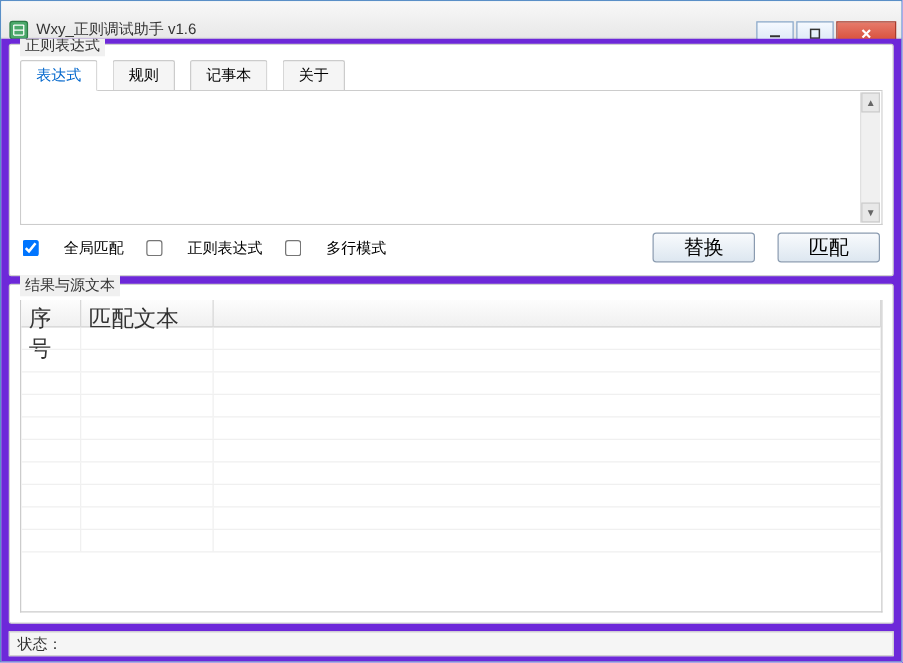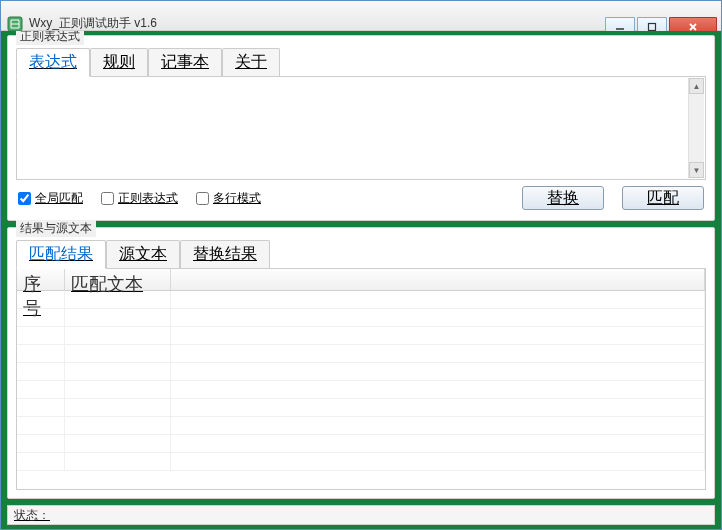--- a/index.html
+++ b/index.html
@@ -53,24 +53,23 @@
   width: 48px;
   background: linear-gradient(to bottom, #e67a6a, #d4452f);
   border-color: #a83a2a;
   color: #fff;
   margin-right: 4px;
 }
 .client {
   flex: 1;
   display: flex;
   flex-direction: column;
-  background: #15803d;
+  background: #6d28d9;
   padding: 4px 6px 0 6px;
   overflow: hidden;
-  text-decoration: underline;
 }
 .groupbox {
   border: 1px solid #d0d0d0;
   border-radius: 2px;
   background: #fff;
   margin-bottom: 6px;
   position: relative;
 }
 .groupbox > .legend {
   position: absolute;
@@ -80,22 +79,22 @@
   font-size: 12px;
   color: #333;
 }
 .group1 { height: 186px; padding: 12px 8px 8px 8px; display: flex; flex-direction: column; }
 .tabs { display: flex; border-bottom: 1px solid #ccc; }
 .tab {
   padding: 3px 12px;
   border: 1px solid #ccc;
   border-bottom: none;
   background: #f5f5f5;
-  margin-right: 0;
-  font-size: 16px;
+  margin-right: 12px;
+  font-size: 12px;
   cursor: pointer;
   border-radius: 2px 2px 0 0;
 }
 .tab.active {
   background: #fff;
   color: #0066cc;
   border-bottom: 1px solid #fff;
   margin-bottom: -1px;
 }
 .textarea-wrap {
@@ -137,21 +136,21 @@
 }
 .options-row {
   display: flex;
   align-items: center;
   padding: 6px 2px 2px 2px;
   gap: 18px;
 }
 .checkbox {
   display: flex;
   align-items: center;
-  gap: 4px;
+  gap: 20px;
   font-size: 12px;
 }
 .checkbox input { width: 13px; height: 13px; }
 .options-row .spacer { flex: 1; }
 .btn {
   width: 82px;
   height: 24px;
   border: 1px solid #8a9bb0;
   border-radius: 3px;
   background: linear-gradient(to bottom, #f8fafd, #dde7f0);
@@ -267,25 +266,20 @@
           <span>多行模式</span>
         </label>
         <div class="spacer"></div>
         <button class="btn">替换</button>
         <button class="btn">匹配</button>
       </div>
     </div>
 
     <div class="groupbox group2">
       <div class="legend">结果与源文本</div>
-      <div class="tabs">
-        <div class="tab active">匹配结果</div>
-        <div class="tab">源文本</div>
-        <div class="tab">替换结果</div>
-      </div>
       <div class="table-wrap">
         <div class="thead">
           <div class="th col1">序号</div>
           <div class="th col2">匹配文本</div>
           <div class="th col3"></div>
         </div>
         <div class="tbody">
           <div class="trow">
               <div class="td col1"></div>
               <div class="td col2"></div>

